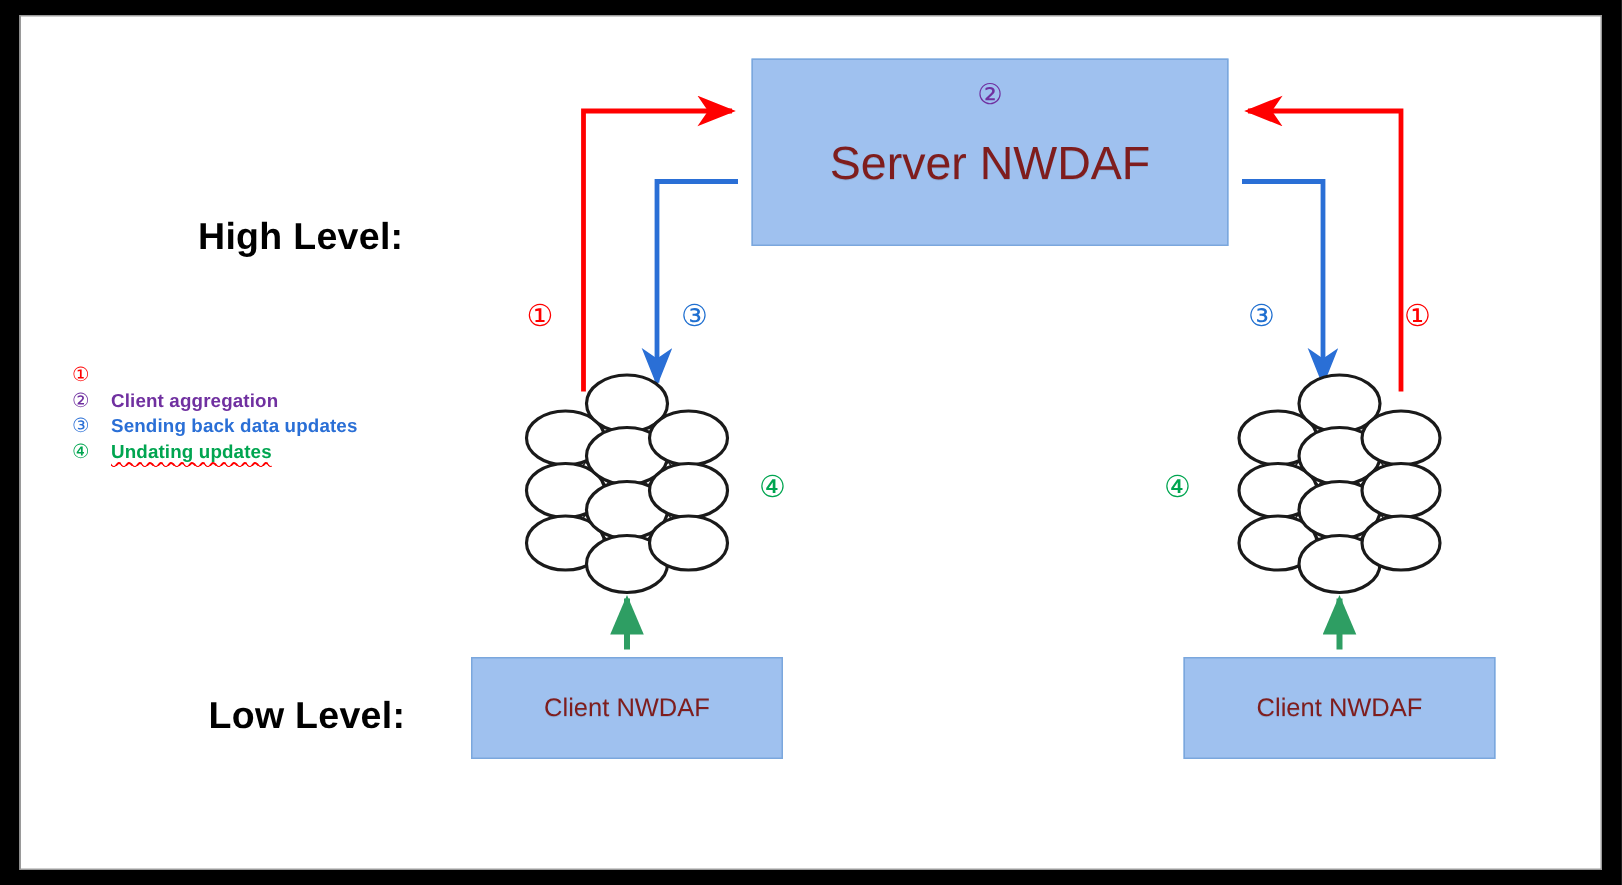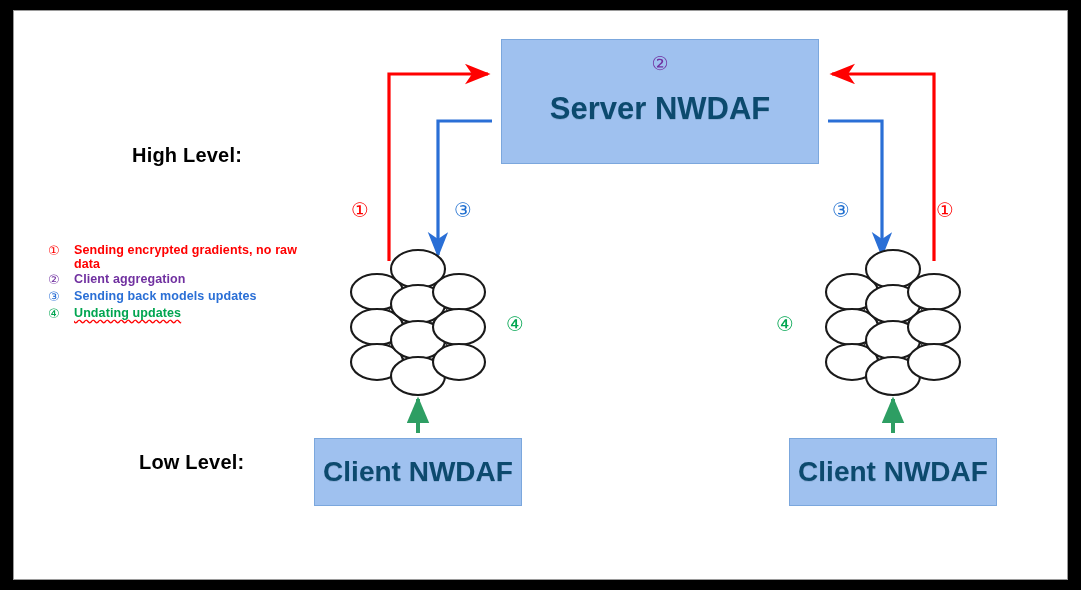--- a/index.html
+++ b/index.html
@@ -19,48 +19,48 @@
     border:1px solid #9a9a9a;
     box-sizing:border-box;
     overflow:hidden;
   }
 
   
   .level-label{
     position:absolute;
     font-weight:bold;
     color:#000000;
-    font-size:20px;
+    font-size:25px;
     letter-spacing:0.2px;
     white-space:nowrap;
   }
   #lbl-high{left:118px;top:133px;}
-  #lbl-low{left:125px;top:440px;}
+  #lbl-low{left:125px;top:452px;}
 
   
   .nwdaf-box{
     position:absolute;
     background:#9fc1ef;
     border:1px solid #7ba7dd;
     display:flex;
     align-items:center;
     justify-content:center;
     box-sizing:border-box;
   }
   .nwdaf-box .box-label{
-    color:#0c4a6e;
-    font-weight:bold;
+    color:#7f1d1d;
+    font-weight:normal;
     white-space:nowrap;
     text-shadow:0 1px 0 rgba(120,150,190,.45);
   }
   #server-box{left:487px;top:28px;width:318px;height:125px;}
   #server-box .box-label{font-size:31px;margin-top:14px;}
   #client-box-left{left:300px;top:427px;width:208px;height:68px;}
   #client-box-right{left:775px;top:427px;width:208px;height:68px;}
-  .client-label{font-size:28px;}
+  .client-label{font-size:17px;}
 
   
   #server-step{
     position:absolute;
     left:50%;top:14px;
     transform:translateX(-50%);
     font-size:19px;
     color:#7030a0;
     line-height:1;
   }
@@ -269,31 +269,30 @@
     <div class="step-marker s-blue" id="mk-l3">③</div>
     <div class="step-marker s-blue" id="mk-r3">③</div>
     <div class="step-marker s-red" id="mk-r1">①</div>
     <div class="step-marker s-green" id="mk-l4">④</div>
     <div class="step-marker s-green" id="mk-r4">④</div>
 
     <div id="legend">
 
       <div class="legend-row">
         <span class="legend-num c-red">①</span>
-        <span class="legend-txt c-red">Sending encrypted gradients, no raw data</span>
       </div>
 
       <div class="legend-row">
         <span class="legend-num c-purple">②</span>
         <span class="legend-txt c-purple">Client aggregation</span>
       </div>
 
       <div class="legend-row">
         <span class="legend-num c-blue">③</span>
-        <span class="legend-txt c-blue">Sending back models updates</span>
+        <span class="legend-txt c-blue">Sending back data updates</span>
       </div>
 
       <div class="legend-row">
         <span class="legend-num c-green">④</span>
         <span class="legend-txt c-green misspelled">Undating updates</span>
       </div>
 
     </div>
 
   </div>

